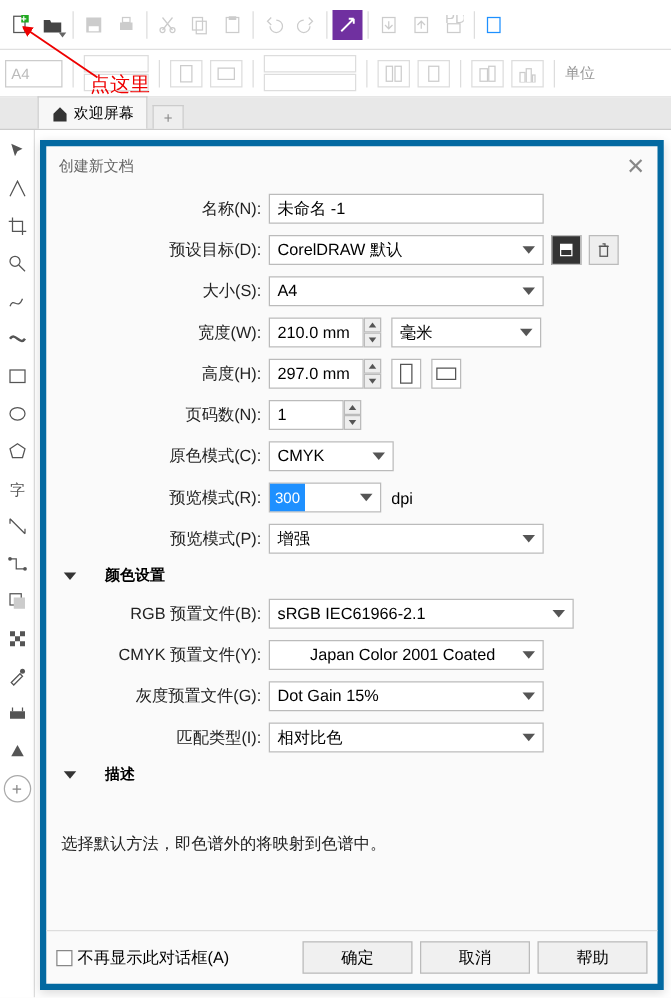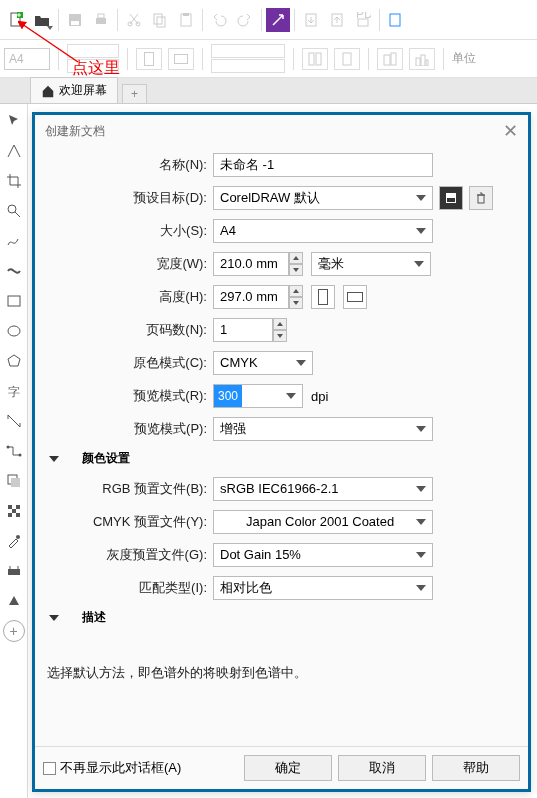--- a/index.html
+++ b/index.html
@@ -26,21 +26,21 @@
 .tab.add { background: #eee; color: #888; padding: 2px 8px; margin-left: 4px; }
 .home-icon { width: 14px; height: 14px; }
 
 
 .toolbox { position: absolute; left: 0; top: 104px; width: 28px; bottom: 0; border-right: 1px solid #ddd; display: flex; flex-direction: column; align-items: center; gap: 8px; padding-top: 6px; }
 .tool { width: 22px; height: 22px; display: flex; align-items: center; justify-content: center; color: #666; cursor: pointer; }
 .tool svg { width: 16px; height: 16px; }
 .tool.add-circle { border: 1px solid #aaa; border-radius: 50%; font-size: 14px; color: #888; }
 
 
-.dialog { position: absolute; left: 32px; top: 112px; right: 6px; bottom: 6px; background: #fafafa; border: 3px solid #0369a1; box-shadow: 0 2px 8px rgba(0,0,0,0.15); display: flex; flex-direction: column; }
+.dialog { position: absolute; left: 32px; top: 112px; right: 6px; bottom: 6px; background: #fafafa; border: 5px solid #0369a1; box-shadow: 0 2px 8px rgba(0,0,0,0.15); display: flex; flex-direction: column; }
 .dlg-title { height: 32px; display: flex; align-items: center; padding: 0 10px; color: #666; font-size: 13px; }
 .dlg-title .close { margin-left: auto; font-size: 18px; color: #888; cursor: pointer; }
 .dlg-body { flex: 1; overflow: auto; padding: 6px 10px 0 10px; }
 .row { display: flex; align-items: center; margin-bottom: 9px; }
 .row .lab { width: 168px; text-align: right; padding-right: 6px; color: #222; font-size: 13px; }
 .row.indent .lab { width: 168px; }
 .inp { height: 24px; border: 1px solid #bbb; background: #fff; padding: 0 6px; font-size: 13px; }
 .inp.sel { position: relative; }
 .inp.sel::after { content: ""; position: absolute; right: 6px; top: 50%; transform: translateY(-50%); border-left: 5px solid transparent; border-right: 5px solid transparent; border-top: 6px solid #555; }
 .spin { display: flex; flex-direction: column; width: 14px; }
@@ -410,21 +410,21 @@
       <div class="inp sel" style="width:220px;line-height:22px;">增强</div>
     </div>
 
     <div class="section">
       <div class="tri dn"></div>
       <span>颜色设置</span>
     </div>
 
     <div class="row indent">
       <div class="lab">RGB 预置文件(B):</div>
-      <div class="inp sel" style="width:220px;line-height:22px;">sRGB IEC61966-2.1</div>
+      <div class="inp sel" style="width:244px;line-height:22px;">sRGB IEC61966-2.1</div>
     </div>
     <div class="row indent">
       <div class="lab">CMYK 预置文件(Y):</div>
       <div class="inp sel" style="width:220px;line-height:22px;padding-left:32px;">Japan Color 2001 Coated</div>
     </div>
     <div class="row indent">
       <div class="lab">灰度预置文件(G):</div>
       <div class="inp sel" style="width:220px;line-height:22px;">Dot Gain 15%</div>
     </div>
     <div class="row indent">

